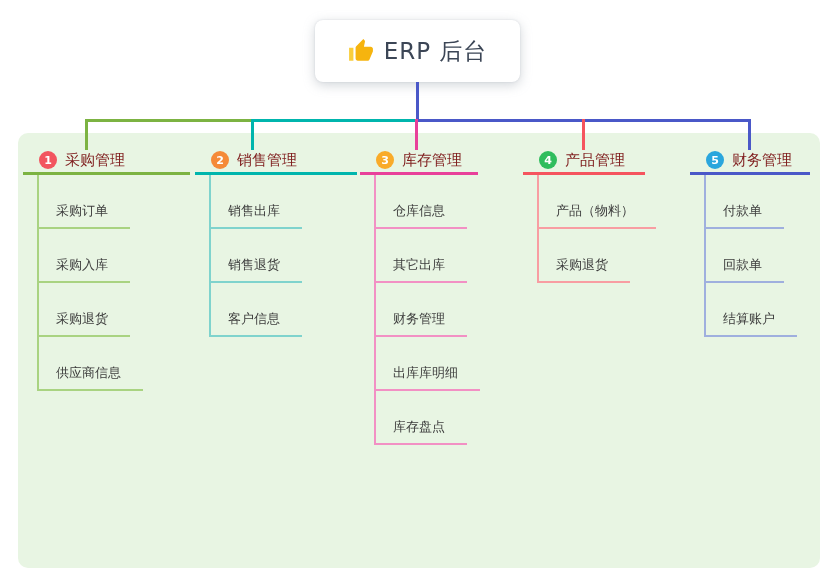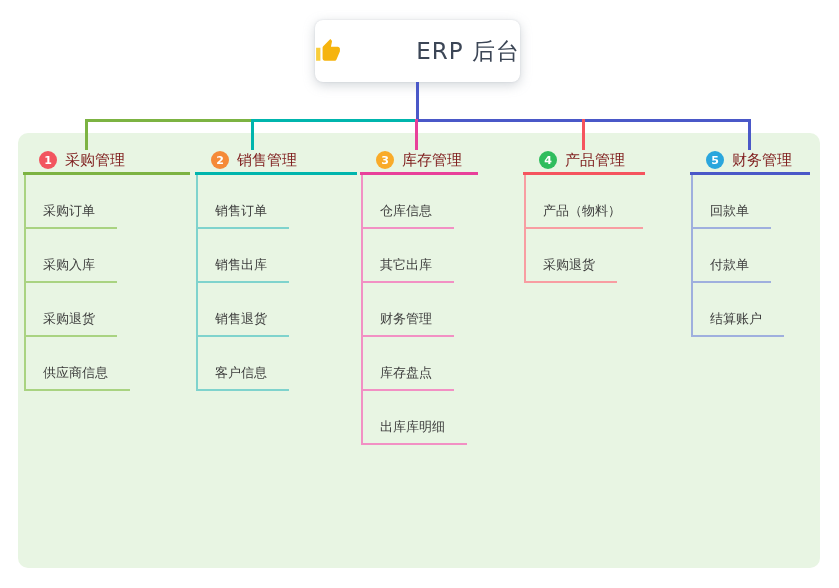--- a/index.html
+++ b/index.html
@@ -7,38 +7,38 @@
   #canvas{position:relative;width:839px;height:588px;background:#ffffff;overflow:hidden;}
 
   
   #panel{position:absolute;left:18px;top:133px;width:802px;height:435px;
          background:#e8f5e3;border-radius:10px;}
 
   
   #root-node{position:absolute;left:315px;top:20px;width:205px;height:62px;
              background:#ffffff;border-radius:8px;
              box-shadow:0 3px 12px rgba(140,150,160,.4), 0 0 2px rgba(160,170,180,.35);
-             display:flex;align-items:center;justify-content:space-between;gap:10px;}
+             display:flex;align-items:center;justify-content:center;gap:10px;}
   #root-node .root-label{font-size:23px;color:#3c4656;letter-spacing:1px;}
   .thumb-icon{width:26px;height:26px;display:inline-block;}
 
   
   .cline{position:absolute;}
 
   
   .branch{position:absolute;top:148px;}
   .branch-header{display:flex;align-items:center;gap:8px;height:27px;
                  padding-left:16px;box-sizing:border-box;
                  border-bottom:3px solid var(--main);}
   .badge{width:18px;height:18px;min-width:18px;border-radius:50%;
          background:var(--badge);color:#ffffff;font-size:11px;font-weight:bold;
          display:flex;align-items:center;justify-content:center;line-height:1;}
   .branch-label{font-size:15px;color:#7f1d1d;white-space:nowrap;}
 
-  .children{margin-left:1px;border-left:2px solid var(--light);width:max-content;text-align:center;}
+  .children{margin-left:14px;border-left:2px solid var(--light);width:max-content;text-align:center;}
   .child{display:flex;align-items:flex-end;height:45px;
          padding:0 22px 7px 17px;border-bottom:2px solid var(--light);
          width:max-content;box-sizing:content-box;}
   .child-label{font-size:13px;color:#3d3d3d;white-space:nowrap;}
 </style>
 </head>
 <body>
 
 <div id="canvas">
   <div id="panel"></div>
@@ -86,23 +86,20 @@
   </div>
 </div>
   </div>
 
   <div class="branch" style="left: 195px; --main: #00b5ad; --light: #7fd3cd; --badge: #f58a38;">
     <div class="branch-header" style="width: 162px;">
       <span class="badge">2</span>
       <span class="branch-label">销售管理</span>
     </div>
     <div class="children">
-  <div class="child">
-    <span class="child-label">销售订单</span>
-  </div>
 
   <div class="child">
     <span class="child-label">销售出库</span>
   </div>
 
   <div class="child">
     <span class="child-label">销售退货</span>
   </div>
 
   <div class="child">
@@ -125,25 +122,25 @@
   <div class="child">
     <span class="child-label">其它出库</span>
   </div>
 
 
   <div class="child">
     <span class="child-label">财务管理</span>
   </div>
 
   <div class="child">
-    <span class="child-label">库存盘点</span>
+    <span class="child-label">出库库明细</span>
   </div>
 
   <div class="child">
-    <span class="child-label">出库库明细</span>
+    <span class="child-label">库存盘点</span>
   </div>
 </div>
   </div>
 
   <div class="branch" style="left: 523px; --main: #f5545e; --light: #f89da2; --badge: #2fbd5d;">
     <div class="branch-header" style="width: 122px;">
       <span class="badge">4</span>
       <span class="branch-label">产品管理</span>
     </div>
     <div class="children">
@@ -158,25 +155,25 @@
 </div>
   </div>
 
   <div class="branch" style="left: 690px; --main: #4a58c8; --light: #9fafde; --badge: #2aa6dd;">
     <div class="branch-header" style="width: 120px;">
       <span class="badge">5</span>
       <span class="branch-label">财务管理</span>
     </div>
     <div class="children">
   <div class="child">
-    <span class="child-label">回款单</span>
+    <span class="child-label">付款单</span>
   </div>
 
   <div class="child">
-    <span class="child-label">付款单</span>
+    <span class="child-label">回款单</span>
   </div>
 
   <div class="child">
     <span class="child-label">结算账户</span>
   </div>
 </div>
   </div>
 </div>
 </div>
 

